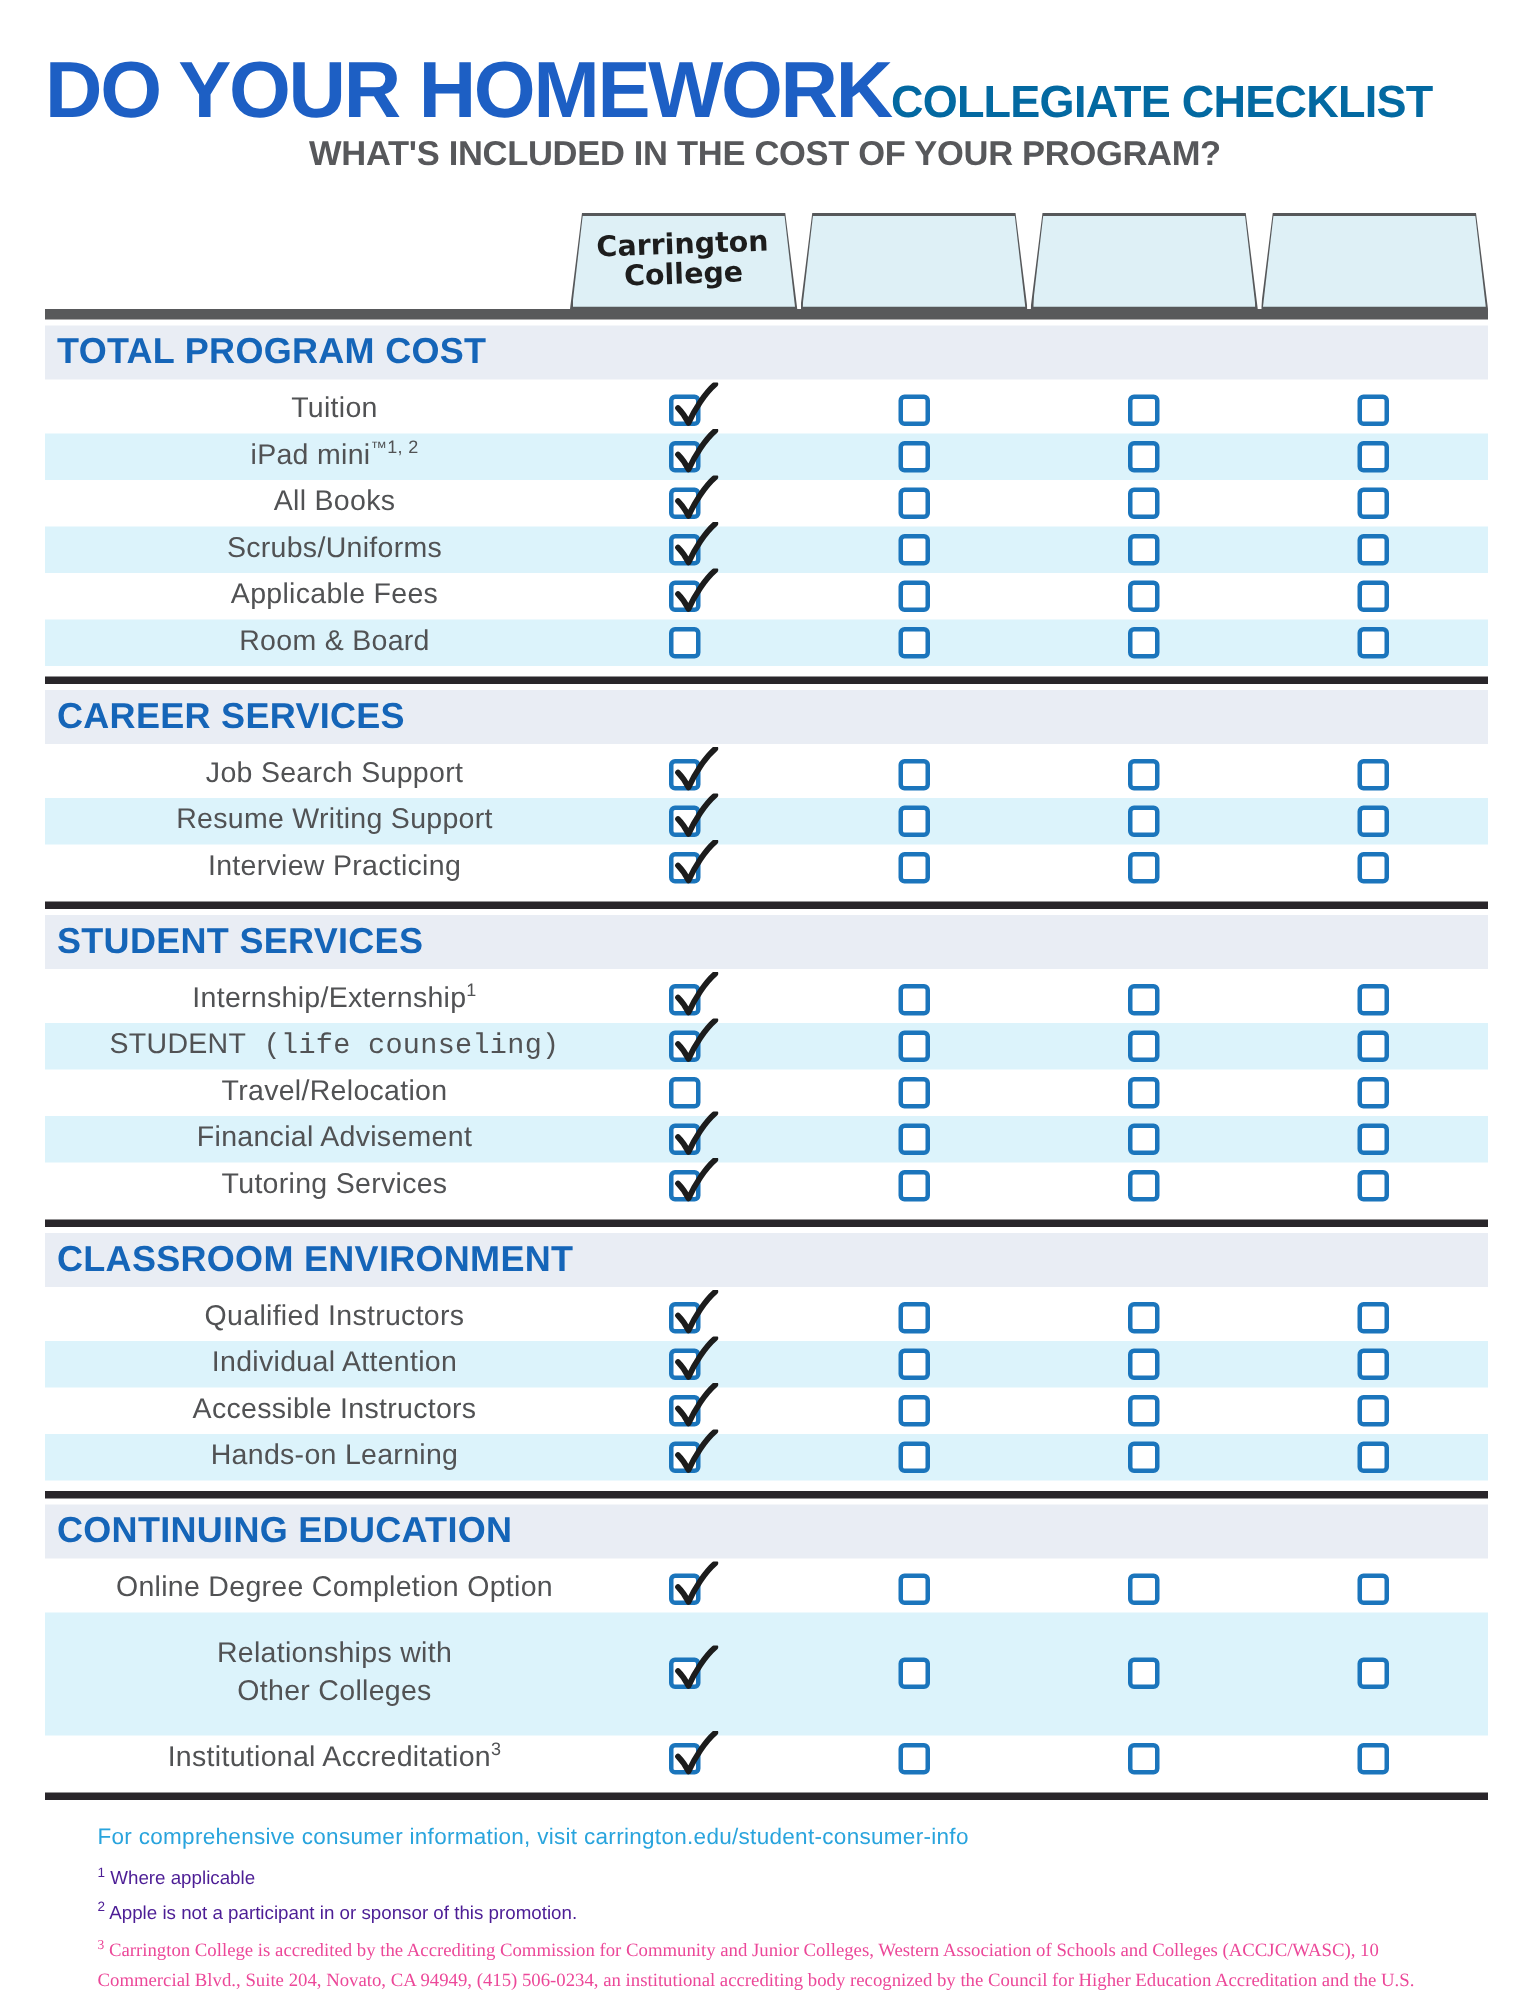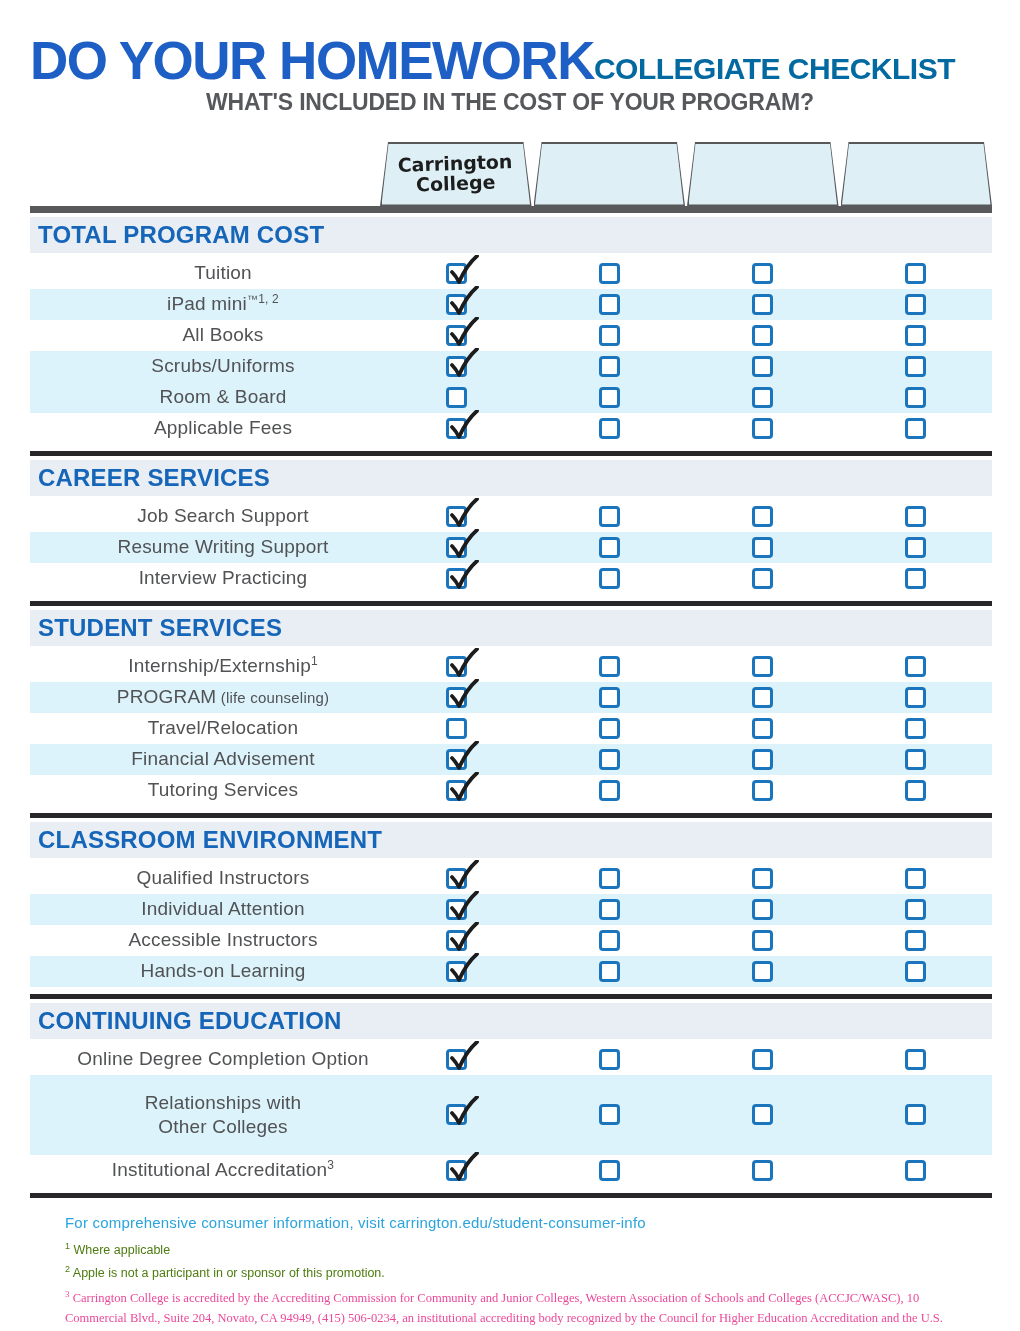--- a/index.html
+++ b/index.html
@@ -40,35 +40,35 @@
   }
   .sec-title { font-size:24px; font-weight:800; color:#1565b8; letter-spacing:0.2px; }
   .rows { margin-bottom:7px; }
   .row {
     display:grid; grid-template-columns:350px repeat(4,1fr);
     align-items:center; min-height:31px;
   }
   .row.alt { background:#dcf3fb; }
   .row.tall { padding:16px 0; }
   .row-label { padding-left:36px; font-size:19px; color:#515254; letter-spacing:0.2px; white-space:pre-line; line-height:1.25; }
-  .row-label .note { font-size:15px; }
+  .row-label .note { font-size:19px;font-family:Liberation Mono, monospace; }
   .row-label sup { font-size:12px; }
   .row-label .tm { font-size:11px; vertical-align:super; }
   .cell { display:flex; justify-content:center; align-items:center; }
   .cb { position:relative; width:21px; height:21px; border:3px solid #1b75bc; border-radius:4px; background:#ffffff; }
   .cb svg.check { position:absolute; left:-2px; top:-11px; width:32px; height:32px; display:none; pointer-events:none; }
   .cb.checked svg.check { display:block; }
   .divider { height:5px; background:#29262a; margin-bottom:4px; }
 
   
   footer { margin:16px 0 0 65px; width:900px; }
   .info { font-size:15px; color:#29a4dd; letter-spacing:0.2px; margin-bottom:10px; }
   .fn { margin-bottom:7px; }
   .fn sup { font-size:9px; }
-  .fn.sans { font-family:"Liberation Sans", sans-serif; font-size:12.5px; color:#4d7c0f; }
+  .fn.sans { font-family:"Liberation Sans", sans-serif; font-size:12.5px; color:#4c1d95; }
   .fn.serif { font-family:Liberation Serif, serif; font-size:12.5px; color:#ec4899; line-height:1.6; width:898px; }
 </style>
 </head>
 <body>
 
 <div class="page">
 
   <header>
     <div class="title-row">
       <span class="t-main">DO YOUR HOMEWORK</span>
@@ -184,44 +184,44 @@
               <span class="cb"></span>
             </div>
     <div class="cell">
               <span class="cb"></span>
             </div>
     <div class="cell">
               <span class="cb"></span>
             </div>
   </div>
 
+  <div class="row">
+    <div class="row-label"><span class="lbl">Applicable Fees</span><span class="tm"></span><span class="note"></span><sup class="sup"></sup></div>
+    <div class="cell">
+              <span class="cb checked">
+                <svg class="check" viewBox="0 0 32 32">
+                  <path d="M5 17 C8 20, 10 23, 12 27 C16 18, 23 7, 30 1" fill="none" stroke="#1c1c1c" stroke-width="3.8" stroke-linecap="round" stroke-linejoin="round"></path>
+                </svg>
+              </span>
+            </div>
+    <div class="cell">
+              <span class="cb"></span>
+            </div>
+    <div class="cell">
+              <span class="cb"></span>
+            </div>
+    <div class="cell">
+              <span class="cb"></span>
+            </div>
+  </div>
+
   <div class="row alt">
     <div class="row-label"><span class="lbl">Room &amp; Board</span><span class="tm"></span><span class="note"></span><sup class="sup"></sup></div>
     <div class="cell">
               <span class="cb"></span>
-            </div>
-    <div class="cell">
-              <span class="cb"></span>
-            </div>
-    <div class="cell">
-              <span class="cb"></span>
-            </div>
-    <div class="cell">
-              <span class="cb"></span>
-            </div>
-  </div>
-
-  <div class="row">
-    <div class="row-label"><span class="lbl">Applicable Fees</span><span class="tm"></span><span class="note"></span><sup class="sup"></sup></div>
-    <div class="cell">
-              <span class="cb checked">
-                <svg class="check" viewBox="0 0 32 32">
-                  <path d="M5 17 C8 20, 10 23, 12 27 C16 18, 23 7, 30 1" fill="none" stroke="#1c1c1c" stroke-width="3.8" stroke-linecap="round" stroke-linejoin="round"></path>
-                </svg>
-              </span>
             </div>
     <div class="cell">
               <span class="cb"></span>
             </div>
     <div class="cell">
               <span class="cb"></span>
             </div>
     <div class="cell">
               <span class="cb"></span>
             </div>
@@ -317,21 +317,21 @@
             </div>
     <div class="cell">
               <span class="cb"></span>
             </div>
     <div class="cell">
               <span class="cb"></span>
             </div>
   </div>
 
   <div class="row alt">
-    <div class="row-label"><span class="lbl">PROGRAM</span><span class="tm"></span><span class="note"> (life counseling)</span><sup class="sup"></sup></div>
+    <div class="row-label"><span class="lbl">STUDENT</span><span class="tm"></span><span class="note"> (life counseling)</span><sup class="sup"></sup></div>
     <div class="cell">
               <span class="cb checked">
                 <svg class="check" viewBox="0 0 32 32">
                   <path d="M5 17 C8 20, 10 23, 12 27 C16 18, 23 7, 30 1" fill="none" stroke="#1c1c1c" stroke-width="3.8" stroke-linecap="round" stroke-linejoin="round"></path>
                 </svg>
               </span>
             </div>
     <div class="cell">
               <span class="cb"></span>
             </div>

